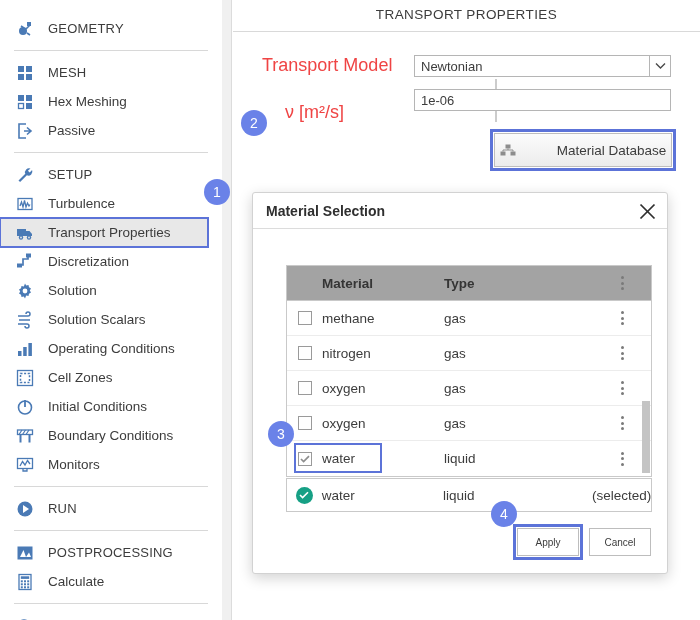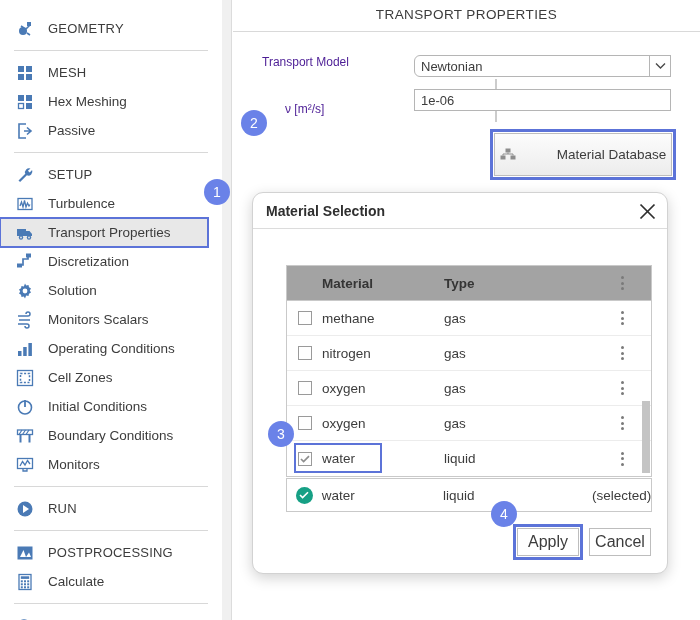--- a/index.html
+++ b/index.html
@@ -67,61 +67,61 @@
   }
   #panel-title-rule {
     position: absolute; left: 0; top: 31px; width: 467px; height: 1px;
     background: #d9d9d9;
   }
 
   .form-row {
     position: absolute;
     display: flex; align-items: center;
   }
-  .form-label { font-size: 12px; color: #4c1d95; }
+  .form-label { font-size: 18px; color: #ef4444; }
   .field {
     height: 22px;
     border: 1px solid #b5b5b5;
     background: #ffffff;
     font-size: 13px;
     color: #3c3c3c;
     display: flex; align-items: center;
     padding-left: 6px;
   }
-  .combo { position: relative; width: 257px; border-radius: 6px; }
+  .combo { position: relative; width: 257px; }
   .combo .caret {
     position: absolute; right: -1px; top: -1px; bottom: -1px; width: 22px;
     border: 1px solid #b5b5b5;
     background: #ffffff;
     display: flex; align-items: center; justify-content: center;
   }
   .nested-bar {
     position: absolute; left: 262px; top: 79px;
     width: 2px; height: 43px; background: #cccccc;
   }
 
   .db-button {
     position: absolute; left: 261px; top: 133px;
-    width: 178px; height: 43px;
+    width: 178px; height: 34px;
     background: linear-gradient(#fcfcfc, #ececec);
     border: 1px solid #bdbdbd;
     outline: 3px solid #5c73d8;
     outline-offset: 1px;
     display: flex; align-items: center; justify-content: center;
     font-size: 13.5px; color: #3c3c3c; gap: 31px;
   }
   .db-button .ico { margin-right: 10px; display:flex; }
 
   
   #dialog {
     position: absolute; left: 252px; top: 192px;
     width: 416px; height: 382px;
     background: #ffffff;
     border: 1px solid #d2d2d2;
-    border-radius: 11px;
+    border-radius: 3px;
     box-shadow: 0 4px 14px rgba(0,0,0,.18);
   }
   #dialog-header {
     position: relative; height: 36px;
     border-bottom: 1px solid #dcdcdc;
     display: flex; align-items: center;
   }
   #dialog-title {
     font-size: 14px; font-weight: bold; color: #2f2f2f;
     padding-left: 13px;
@@ -196,21 +196,21 @@
     width: 17px; height: 17px; border-radius: 50%;
     background: #16a085;
     display: flex; align-items: center; justify-content: center;
   }
 
   .dlg-btn {
     position: absolute;
     height: 28px;
     border: 1px solid #bdbdbd;
     background: #ffffff;
-    font-size: 16px; color: #3c3c3c;
+    font-size: 10px; color: #3c3c3c;
     display: flex; align-items: center; justify-content: center;
   }
   #btn-apply  { left: 264px; top: 335px; width: 62px; outline: 3px solid #5c73d8; outline-offset: 1px; }
   #btn-cancel { left: 336px; top: 335px; width: 62px; }
 
   
   .badge {
     position: absolute;
     width: 26px; height: 26px; border-radius: 50%;
     background: #6a82e8;
@@ -324,21 +324,21 @@
         <span>Solution</span>
       </div>
       <div class="nav-item">
         <span class="ico">
           <svg width="20" height="20" viewBox="0 0 20 20">
             <path d="M3 6h10a2 2 0 1 0-2-2" fill="none" stroke="#4a7ab5" stroke-width="1.5"></path>
             <path d="M4 10h11" stroke="#4a7ab5" stroke-width="1.5"></path>
             <path d="M3 14h9a2 2 0 1 1-2 2" fill="none" stroke="#4a7ab5" stroke-width="1.5"></path>
           </svg>
         </span>
-        <span>Monitors Scalars</span>
+        <span>Solution Scalars</span>
       </div>
       <div class="nav-item">
         <span class="ico">
           <svg width="20" height="20" viewBox="0 0 20 20">
             <rect x="3" y="12" width="3.5" height="5" fill="#4a7ab5"></rect>
             <rect x="8.2" y="8" width="3.5" height="9" fill="#4a7ab5"></rect>
             <rect x="13.4" y="4" width="3.5" height="13" fill="#4a7ab5"></rect>
           </svg>
         </span>
         <span>Operating Conditions</span>

